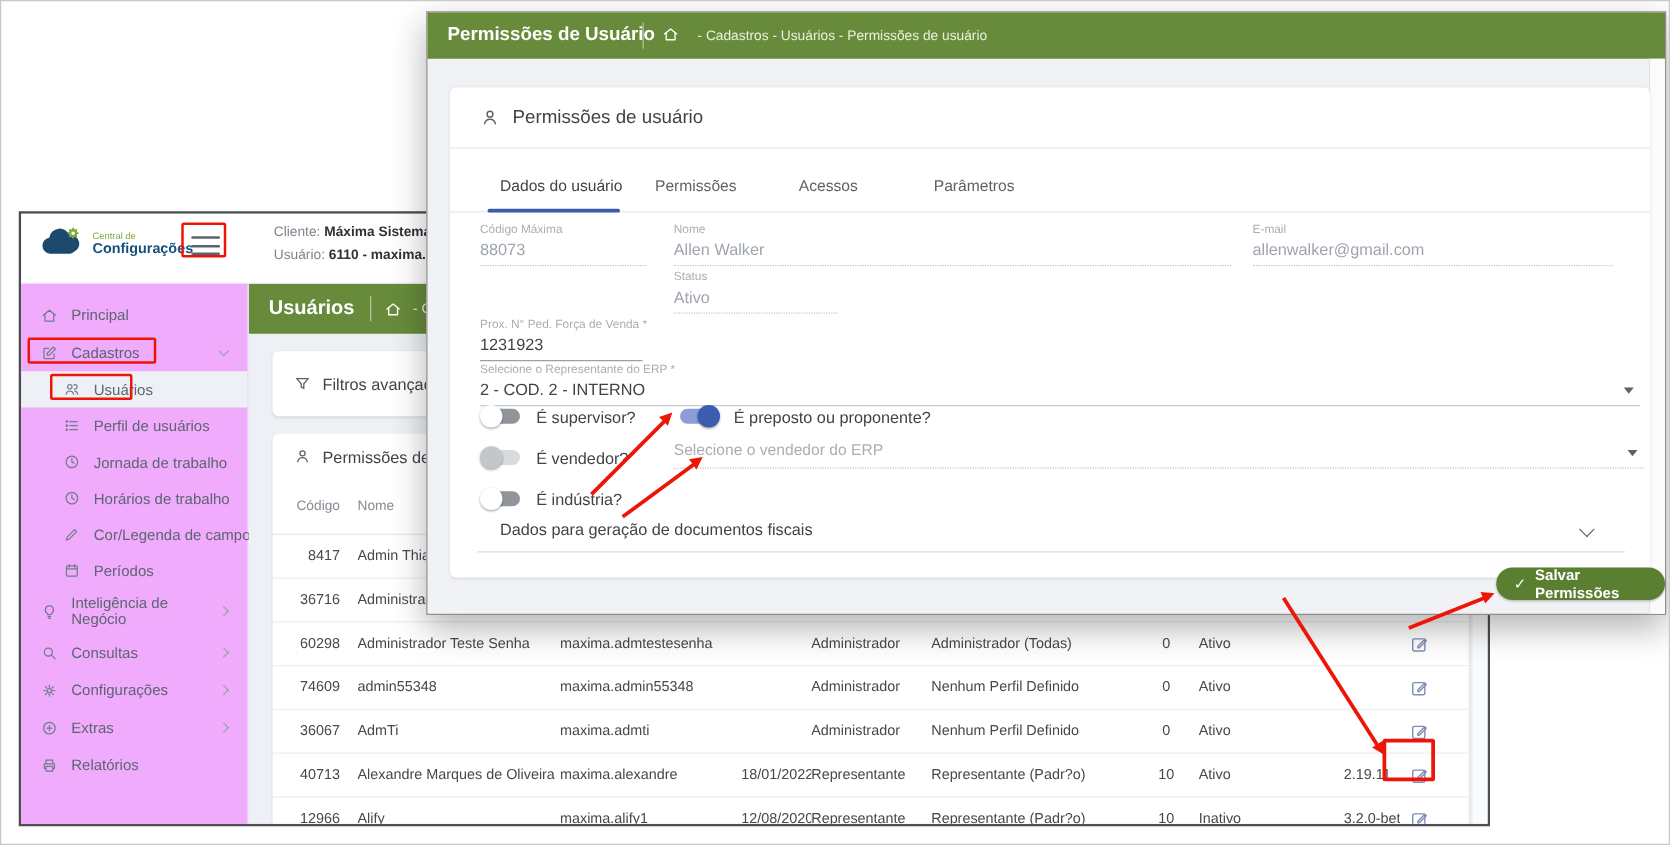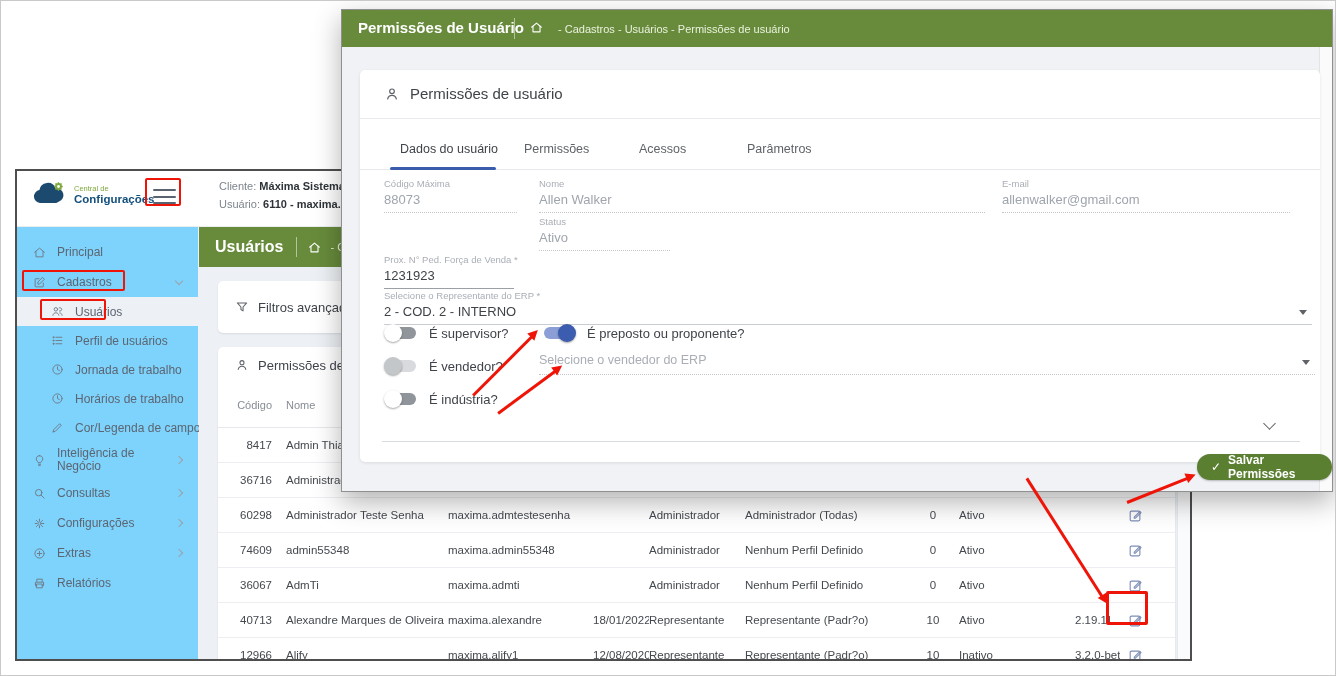--- a/index.html
+++ b/index.html
@@ -14,21 +14,21 @@
     border:2px solid #4e4e4e;z-index:1;}
   #win-header{position:absolute;left:0;top:0;right:0;height:56px;background:#fff;border-bottom:1px solid #ebedef;}
   #logo{position:absolute;left:14px;top:10px;display:flex;align-items:center;gap:7px;}
   #logo .l1{font-size:7.5px;color:#7fa93e;line-height:9px;}
   #logo .l2{font-size:11.5px;font-weight:bold;color:#14507d;line-height:12px;}
   #hamburger{position:absolute;left:136px;top:18px;width:23px;cursor:pointer;}
   #hamburger span{display:block;width:23px;height:2.2px;background:#5a6470;margin-bottom:4.4px;border-radius:1px;}
   #client-info{position:absolute;left:202px;top:7px;font-size:11px;line-height:17.5px;color:#7e858d;white-space:nowrap;}
   #client-info b{color:#2e3338;}
   
-  #sidebar{position:absolute;left:0;top:56px;bottom:0;width:182px;background:#7dd3fc;border-right:1px solid #eef0f2;padding-top:10px;}
+  #sidebar{position:absolute;left:0;top:56px;bottom:0;width:182px;background:#f0abfc;border-right:1px solid #eef0f2;padding-top:10px;}
   .side-item{display:flex;align-items:center;height:30px;padding-left:16px;gap:11px;color:#5c6572;font-size:12px;cursor:pointer;position:relative;}
   .side-item .icn{color:#707c8b;}
   .side-item.sub{height:29px;padding-left:34px;}
   .side-item.sel{background:#edf0f5;}
   .side-item.two{height:36px;}
   .s-lab{white-space:nowrap;}
   .side-item.two .s-lab{display:flex;flex-direction:column;line-height:13px;}
   .chev{margin-left:auto;margin-right:16px;width:6px;height:6px;border-right:1.4px solid #9aa1ab;border-bottom:1.4px solid #9aa1ab;}
   .chev.down{transform:rotate(45deg);margin-top:-3px;}
   .chev.right{transform:rotate(-45deg);}
@@ -212,20 +212,29 @@
             <span class="s-lab">Horários de trabalho</span>
           </div>
           <div class="side-item sub">
             <span class="icn" style="width:13px;height:13px;">
               <svg viewBox="0 0 24 24" fill="none" stroke="currentColor" stroke-width="1.8" stroke-linecap="round" stroke-linejoin="round">
                 <path d="M4 20l1-4L16 5l3 3L8 19l-4 1z"></path>
               </svg>
             </span>
             <span class="s-lab">Cor/Legenda de campos</span>
           </div>
+          <div class="side-item sub">
+            <span class="icn" style="width:13px;height:13px;">
+              <svg viewBox="0 0 24 24" fill="none" stroke="currentColor" stroke-width="1.8" stroke-linecap="round" stroke-linejoin="round">
+                <rect x="4" y="5" width="16" height="15" rx="1.5"></rect>
+                <path d="M4 9.5h16M8 3v4M16 3v4"></path>
+              </svg>
+            </span>
+            <span class="s-lab">Períodos</span>
+          </div>
           <div class="side-item two">
             <span class="icn" style="width:13px;height:13px;">
               <svg viewBox="0 0 24 24" fill="none" stroke="currentColor" stroke-width="1.8" stroke-linecap="round" stroke-linejoin="round">
                 <path d="M12 3a6 6 0 0 1 3.5 10.9c-.8.6-1 1.4-1 2.1h-5c0-.7-.2-1.5-1-2.1A6 6 0 0 1 12 3z"></path>
                 <path d="M10 19h4M10.7 21.5h2.6"></path>
               </svg>
             </span>
             <span class="s-lab">
               <span>Inteligência de</span>
               <span>Negócio</span>
@@ -544,20 +553,21 @@
         <span class="caret"></span>
       </div>
       <div class="tgl-row" id="tg-industria">
         <span class="tgl off">
             <span class="track"></span>
             <span class="knob"></span>
           </span>
         <span>É indústria?</span>
       </div>
 
+      <div id="fiscal-row">Dados para geração de documentos fiscais</div>
       <div id="fiscal-chev"></div>
       <div id="fiscal-line"></div>
     </div>
 
     <div id="save-btn">
       <span class="ck">✓</span>
       <span>Salvar Permissões</span>
     </div>
   </div>
 

